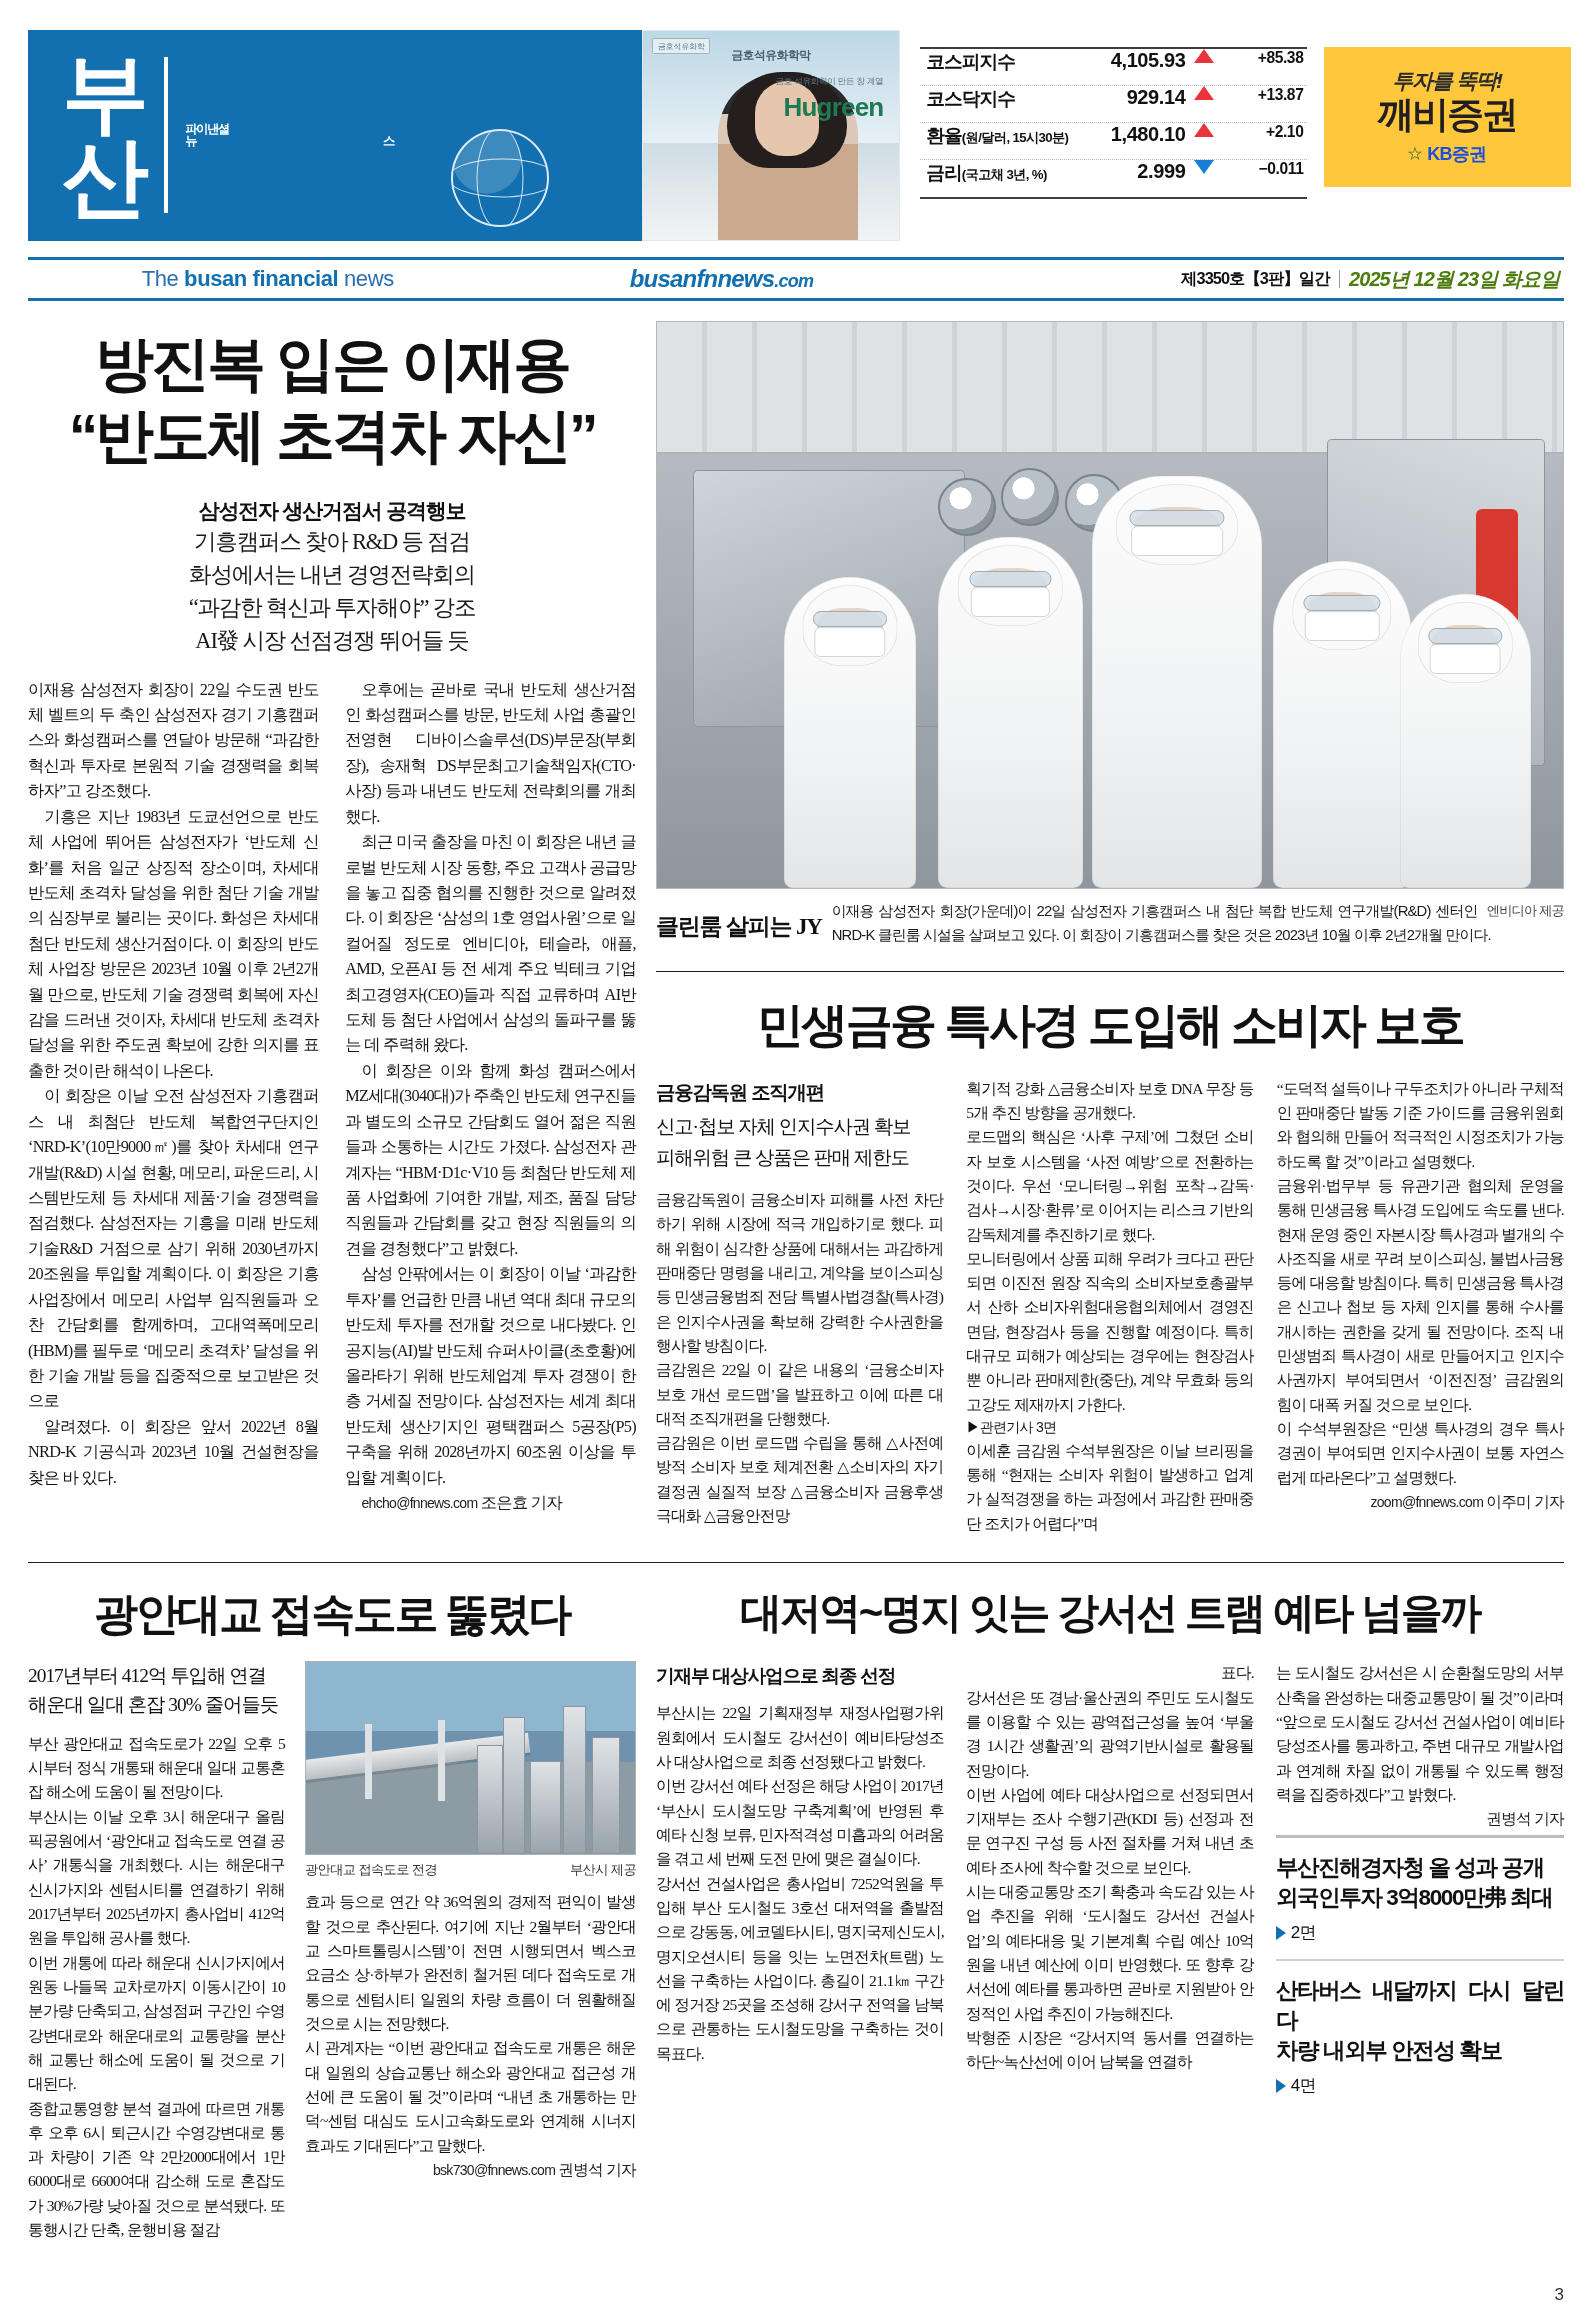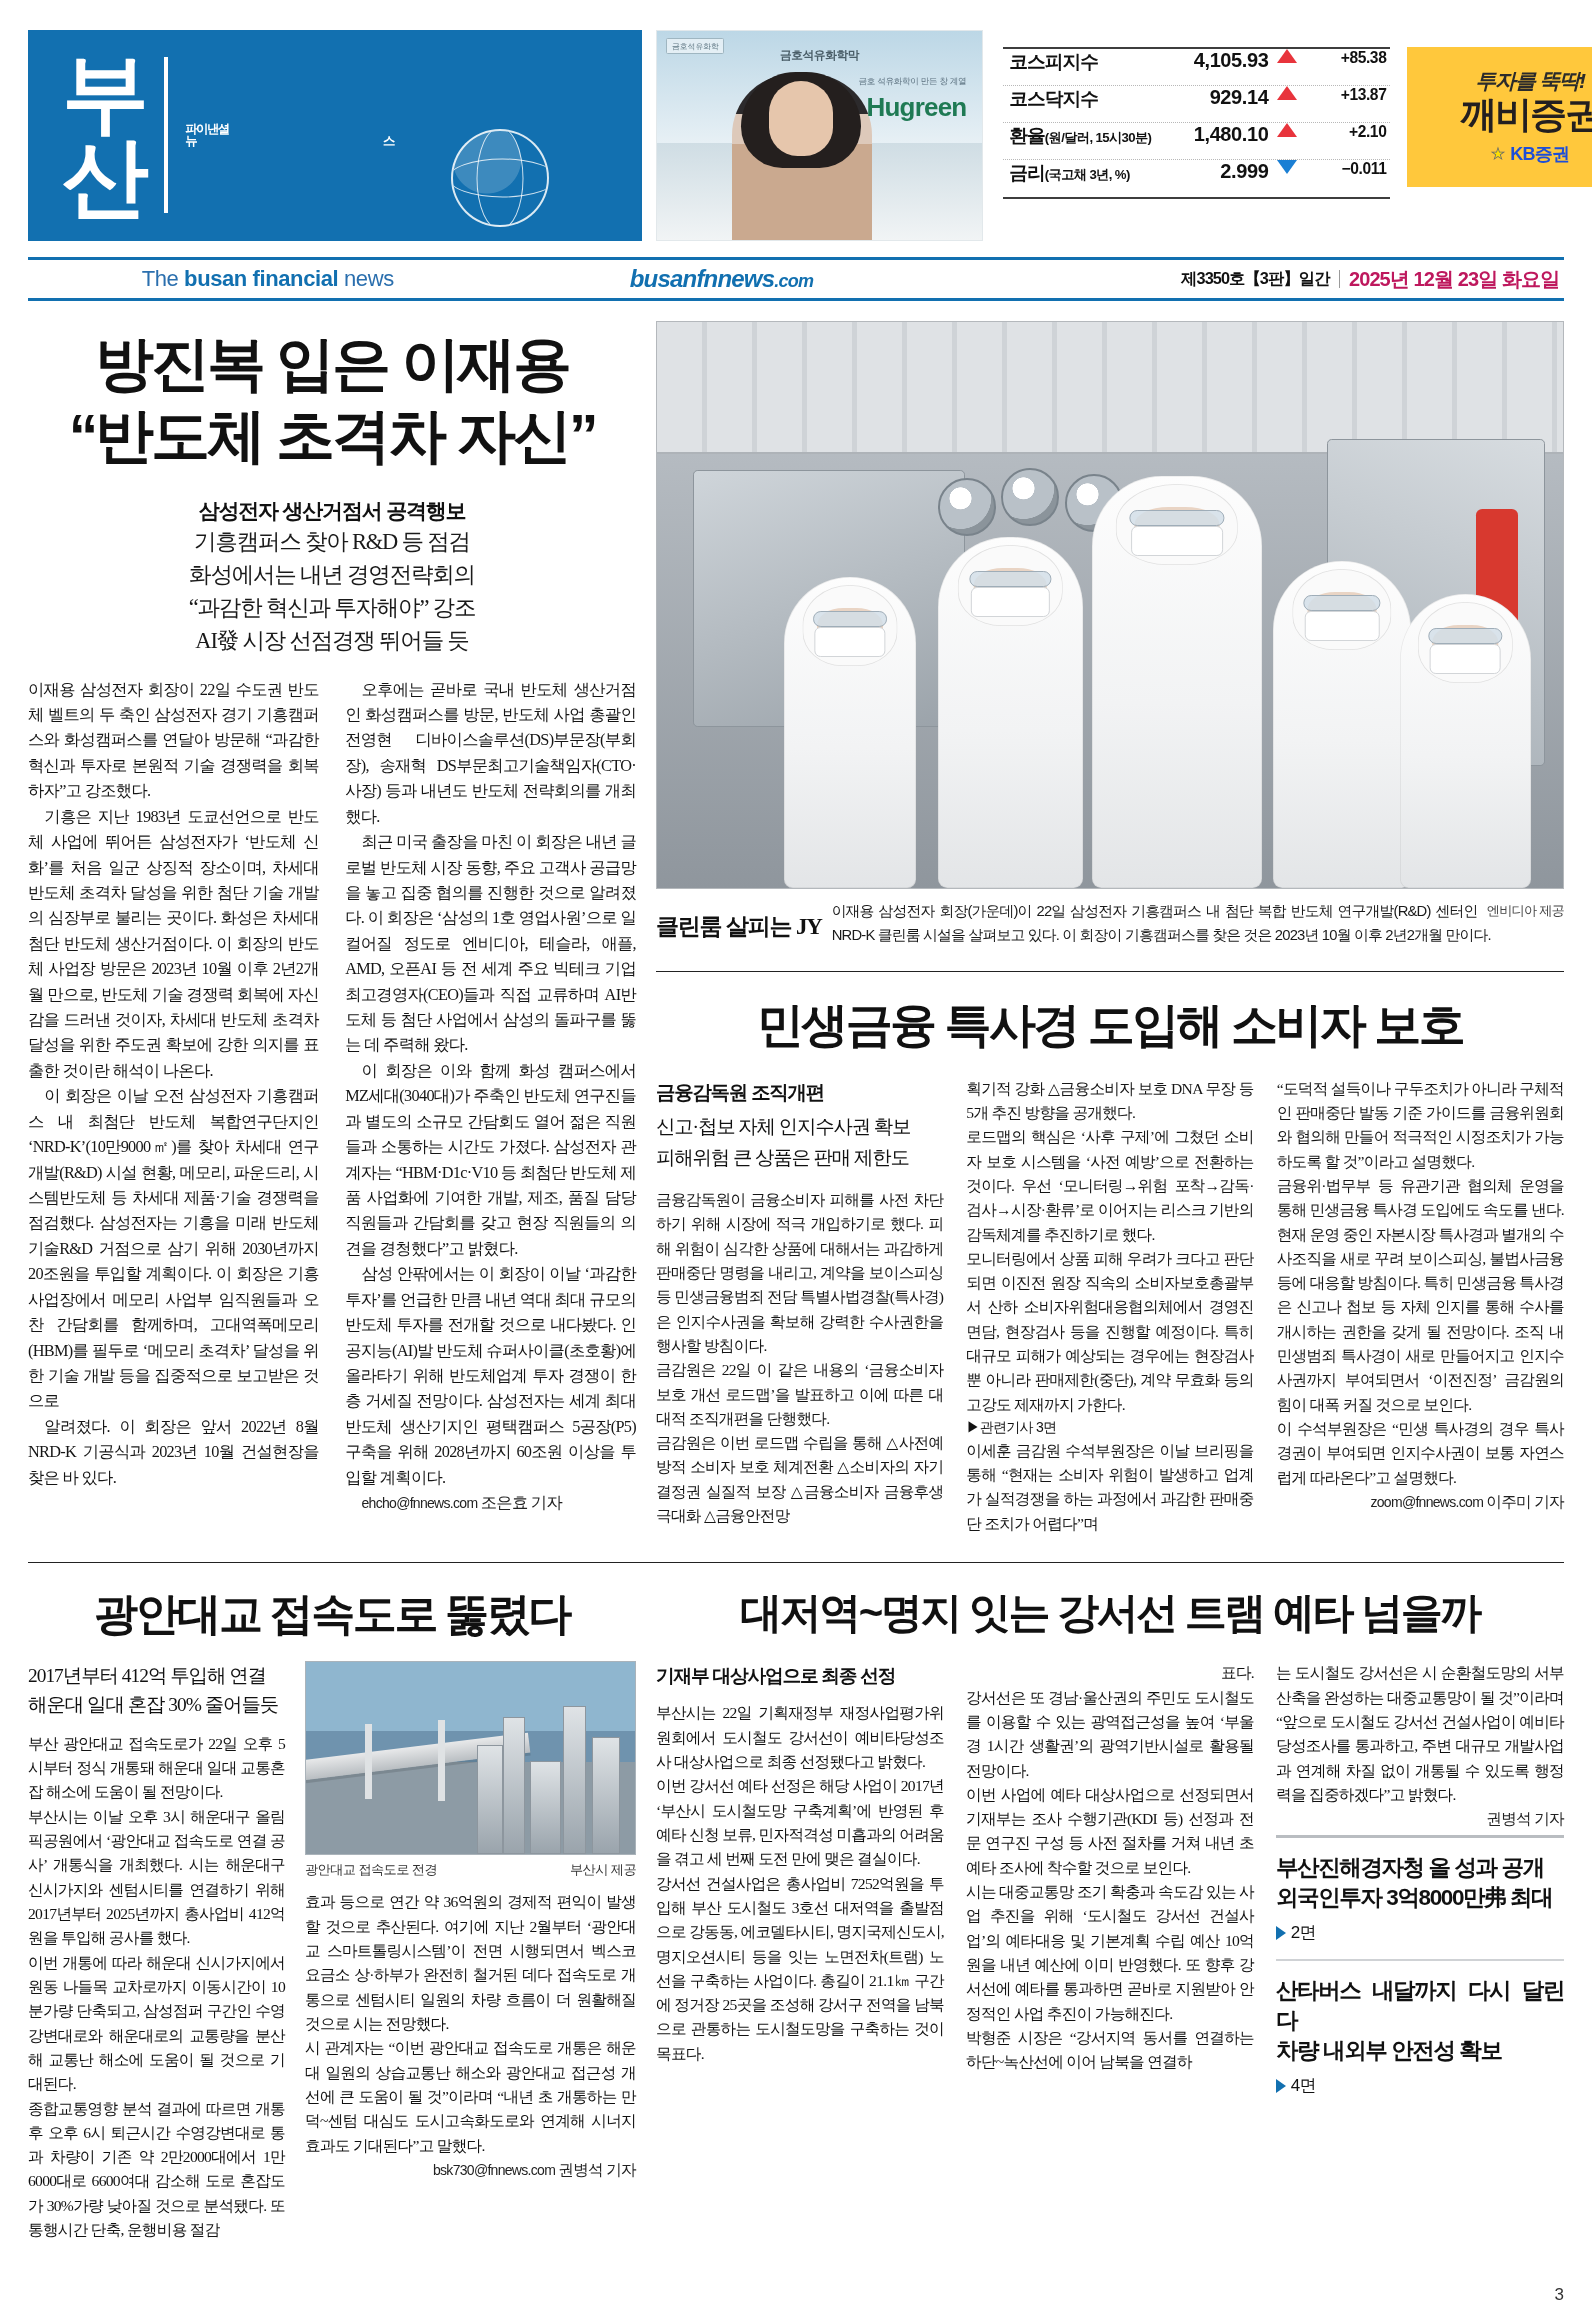--- a/index.html
+++ b/index.html
@@ -74,23 +74,22 @@
     content:"";
     position:absolute;
     border: 1.9px solid rgba(255,255,255,0.8);
     border-radius: 50%;
   }
   .globe::before { left: 50%; top:-3.1px; width: 45px; height: 101px; transform: translateX(-50%); }
   .globe::after  { left: -4.7px; top: 50%; width: 107px; height: 37px; transform: translateY(-50%); }
 
   .ad-hugreen {
     flex: 0 0 auto;
-    width: 327px;
+    width: 258px;
     height: 211px;
-    margin-left: 14px;
     background: linear-gradient(180deg,#dceaf2 0%, #cfe0ea 48%, #e9eff2 100%);
     position: relative;
     overflow: hidden;
     border: 0.8px solid #e2e8eb;
     padding-left: 8px;
   }
   .hug-sky {
     position:absolute; inset:0 0 46% 0;
     background: linear-gradient(180deg,#bcd7e6,#e7f0f5);
   }
@@ -254,21 +253,21 @@
   .strip-right {
     flex: 0 0 auto;
     display: flex;
     align-items: center;
     gap: 9.3px;
     font-family: "Liberation Sans", sans-serif;
     letter-spacing: -0.9px;
   }
   .issue { font-size: 16.3px; font-weight: 700; color:#111; }
   .vbar { width:0.8px; height:18.7px; background:#9a9a9a; }
-  .pubdate { font-size: 20px; font-weight: 800; color:#be185d; }
+  .pubdate { font-size: 20px; font-weight: 800; color:#4d7c0f;font-style:italic; }
 
   
   .content { padding: 0 28px; }
 
   .top-section {
     display: flex;
     gap: 20px;
     margin-top: 20px;
   }
   .left-col { width: 608px; flex: 0 0 auto; }

